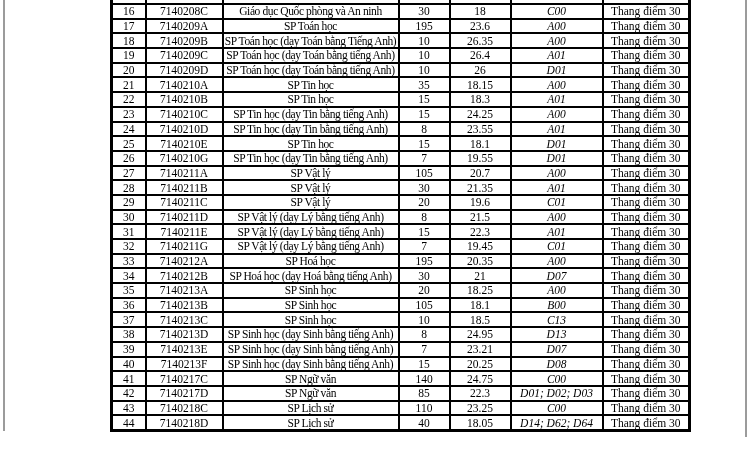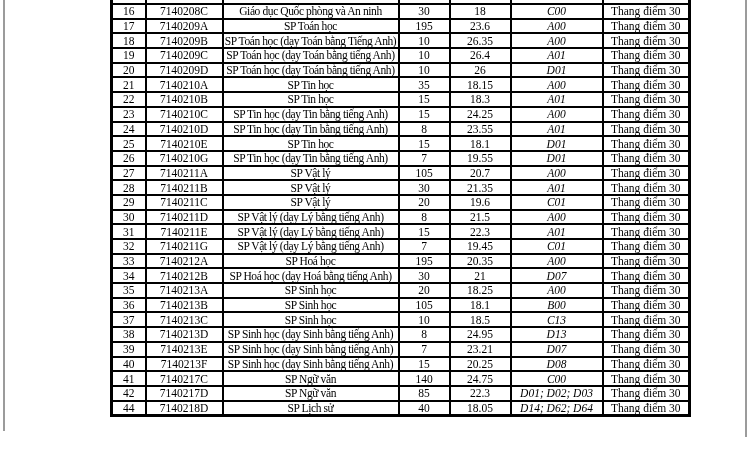--- a/index.html
+++ b/index.html
@@ -321,20 +321,29 @@
         <tr>
           <td class="c-no">42</td>
           <td class="c-code">7140217D</td>
           <td class="c-name">SP Ngữ văn</td>
           <td class="c-quota">85</td>
           <td class="c-score">22.3</td>
           <td class="c-block">D01; D02; D03</td>
           <td class="c-scale">Thang điểm 30</td>
         </tr>
         <tr>
+          <td class="c-no">43</td>
+          <td class="c-code">7140218C</td>
+          <td class="c-name">SP Lịch sử</td>
+          <td class="c-quota">110</td>
+          <td class="c-score">23.25</td>
+          <td class="c-block">C00</td>
+          <td class="c-scale">Thang điểm 30</td>
+        </tr>
+        <tr>
           <td class="c-no">44</td>
           <td class="c-code">7140218D</td>
           <td class="c-name">SP Lịch sử</td>
           <td class="c-quota">40</td>
           <td class="c-score">18.05</td>
           <td class="c-block">D14; D62; D64</td>
           <td class="c-scale">Thang điểm 30</td>
         </tr>
       </tbody>
   </table>

